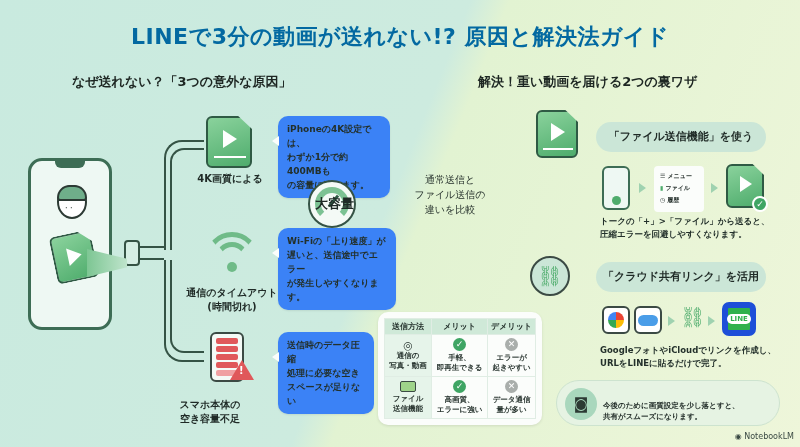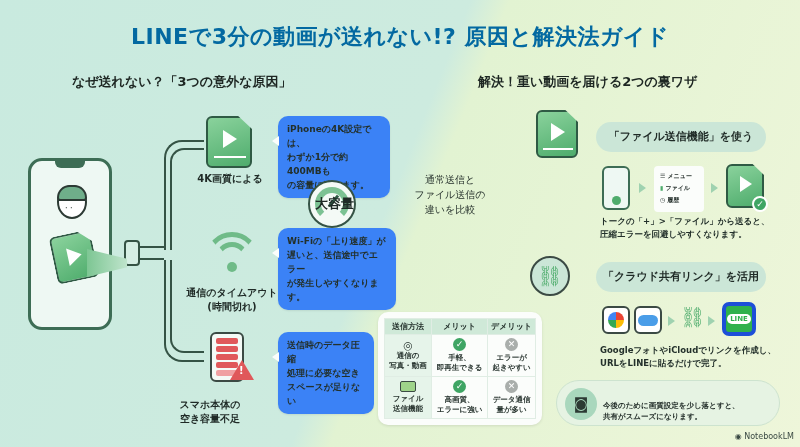--- a/index.html
+++ b/index.html
@@ -235,21 +235,21 @@
 
 <div class="abs app-tile" style="left:602px; top:306px;">
   <div style="width:16px; height:16px; background:conic-gradient(#ea4335 0 25%, #fbbc05 25% 50%, #34a853 50% 75%, #4285f4 75% 100%); border-radius:50%;"></div>
 </div>
 <div class="abs app-tile" style="left:634px; top:306px;">
   <div style="width:20px; height:11px; background:#4a9de8; border-radius:8px;"></div>
 </div>
 <div class="abs arrow-tri" style="left:668px; top:316px;"></div>
 <div class="abs" style="left:680px; top:305px; font-size:20px; color:#4eac6c;">⛓</div>
 <div class="abs arrow-tri" style="left:708px; top:316px;"></div>
-<div class="abs" style="left:722px; top:302px; width:34px; height:34px; background:#2fb14c; border:4px solid #1d4ed8; border-radius:7px; display:flex; align-items:center; justify-content:center;">
+<div class="abs" style="left:722px; top:302px; width:34px; height:34px; background:#2fb14c; border:6px solid #1d4ed8; border-radius:7px; display:flex; align-items:center; justify-content:center;">
   <div style="background:#fff; border-radius:8px; padding:1px 3px; font-size:7px; font-weight:bold; color:#2fb14c;">LINE</div>
 </div>
 
 <div class="abs note" style="left:600px; top:344px;">
   <div>GoogleフォトやiCloudでリンクを作成し、</div>
   <div>URLをLINEに貼るだけで完了。</div>
 </div>
 
 <div class="abs" style="left:556px; top:380px; width:224px; height:46px; background:#e6f3e3; border:1px solid #cde3cf; border-radius:23px;">
   <div class="abs" style="left:8px; top:7px; width:32px; height:32px; border-radius:50%; background:#a9d7bd; text-align:center; line-height:32px; font-size:15px; color:#2c3a34;">◙</div>

